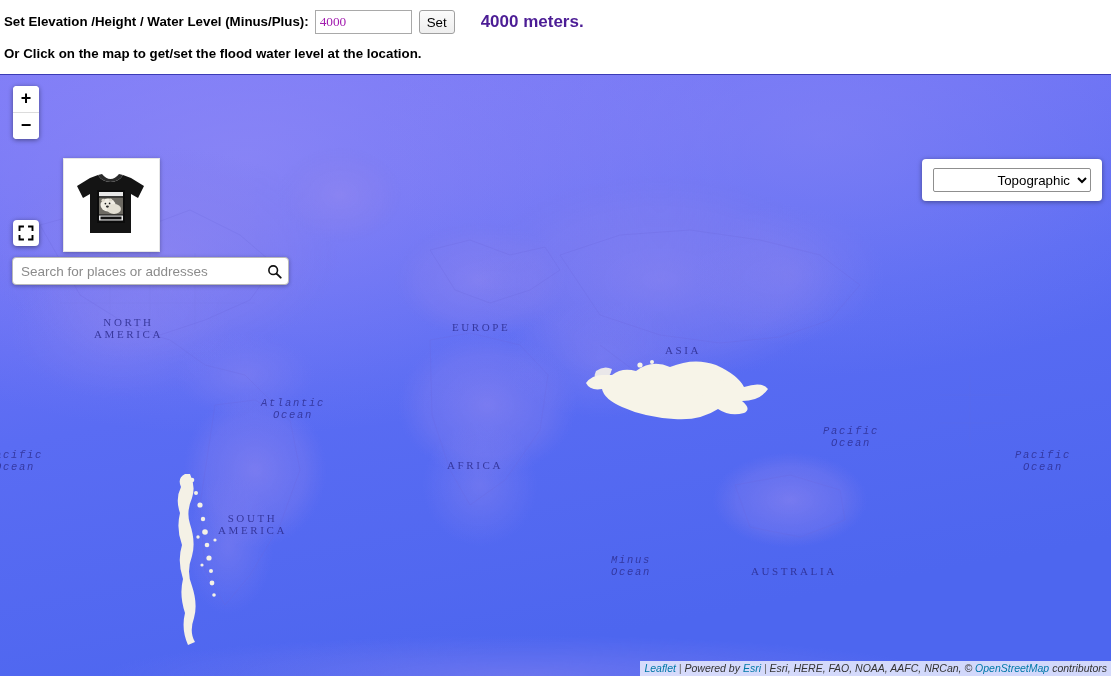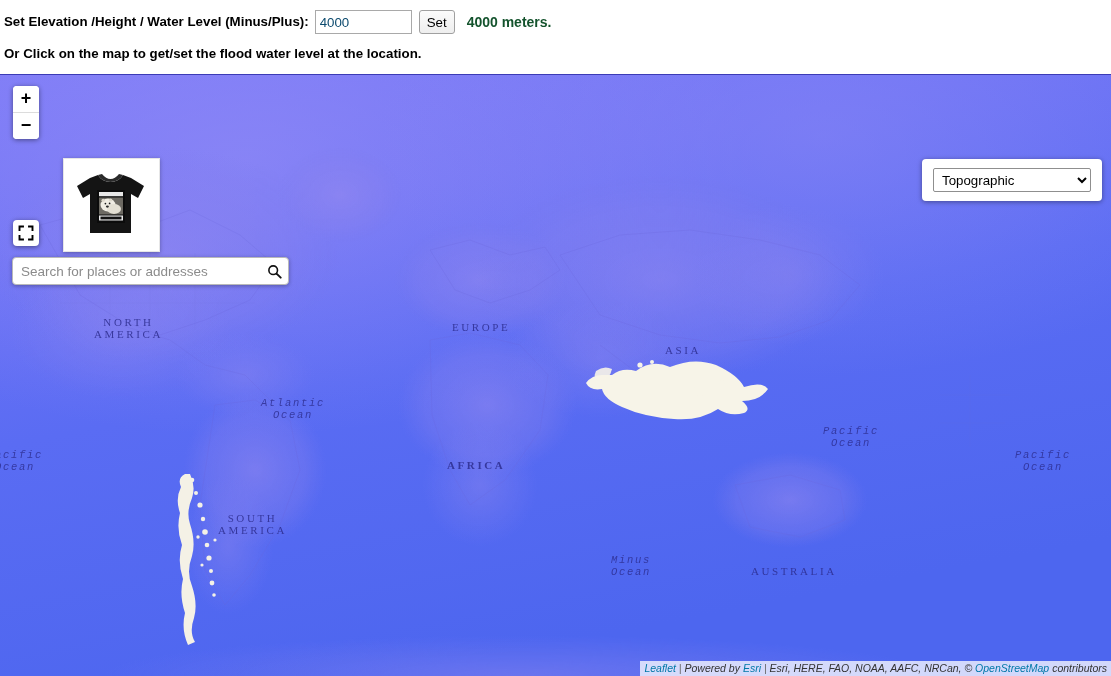--- a/index.html
+++ b/index.html
@@ -42,46 +42,46 @@
     white-space: nowrap;
     line-height: 28px;
   }
   .elev-input {
     margin-left: 6px;
     width: 97px;
     height: 24px;
     box-sizing: border-box;
     border: 1px solid #a9a9a9;
     background: #ffffff;
-    font-family: Liberation Sans, sans-serif;
+    font-family: Liberation Serif, serif;
     font-size: 13.3px;
-    color: #0c4a6e;
+    color: #a21caf;
     padding: 1px 4px;
     border-radius: 0;
     outline: none;
   }
   .set-btn {
     margin-left: 7px;
     height: 24px;
     min-width: 34px;
     box-sizing: border-box;
     border: 1px solid #a0a0a0;
     border-radius: 3px;
     background: linear-gradient(#fbfbfb, #eeeeee);
     font-family: "Liberation Sans", sans-serif;
     font-size: 13.3px;
     color: #000000;
     padding: 0 7px;
     cursor: pointer;
   }
   .meters-text {
-    margin-left: 12px;
-    font-size: 14px;
+    margin-left: 26px;
+    font-size: 17px;
     font-weight: bold;
-    color: #14532d;
+    color: #4c1d95;
     white-space: nowrap;
   }
   .hint-row {
     position: absolute;
     left: 4px;
     top: 46px;
     font-size: 13.3px;
     font-weight: bold;
     color: #000000;
     white-space: nowrap;
@@ -214,20 +214,21 @@
     height: 24px;
     box-sizing: border-box;
     font-family: "Liberation Sans", sans-serif;
     font-size: 13.3px;
     color: #000;
     border: 1px solid #8f8f8f;
     border-radius: 2px;
     background: #ffffff;
     padding: 1px 4px;
     cursor: pointer;
+    text-align: right;
   }
 
   
   .lbl {
     position: absolute;
     color: #2b2b8c;
     font-family: "Liberation Serif", serif;
     pointer-events: none;
     white-space: nowrap;
     z-index: 10;
@@ -392,21 +393,21 @@
             <circle cx="215" cy="465" r="1.6"></circle>
           <circle cx="202" cy="490" r="1.6"></circle>
         </g>
       </svg>
     </div>
 
     <div>
         <div class="lbl continent" style="left: 94px; top: 241px;"><span>NORTH</span><span class="l2">AMERICA</span></div>
         <div class="lbl continent" style="left: 452px; top: 246px;"><span>EUROPE</span></div>
         <div class="lbl continent" style="left: 665px; top: 269px;"><span>ASIA</span></div>
-        <div class="lbl continent" style="left: 447px; top: 384px; font-weight: bold;"><span>AFRICA</span></div>
+        <div class="lbl continent" style="left: 447px; top: 384px;"><span>AFRICA</span></div>
         <div class="lbl continent" style="left: 218px; top: 437px;"><span>SOUTH</span><span class="l2">AMERICA</span></div>
         <div class="lbl continent" style="left: 751px; top: 490px;"><span>AUSTRALIA</span></div>
         <div class="lbl ocean" style="left: 261px; top: 322px;"><span>Atlantic</span><span class="l2">Ocean</span></div>
         <div class="lbl ocean" style="left: 611px; top: 479px;"><span>Minus</span><span class="l2">Ocean</span></div>
         <div class="lbl ocean" style="left: 823px; top: 350px;"><span>Pacific</span><span class="l2">Ocean</span></div>
         <div class="lbl ocean" style="left: 1015px; top: 374px;"><span>Pacific</span><span class="l2">Ocean</span></div>
         <div class="lbl ocean" style="left: -13px; top: 374px;"><span>Pacific</span><span class="l2">Ocean</span></div>
       </div>
 
     <div class="zoom-ctrl">

